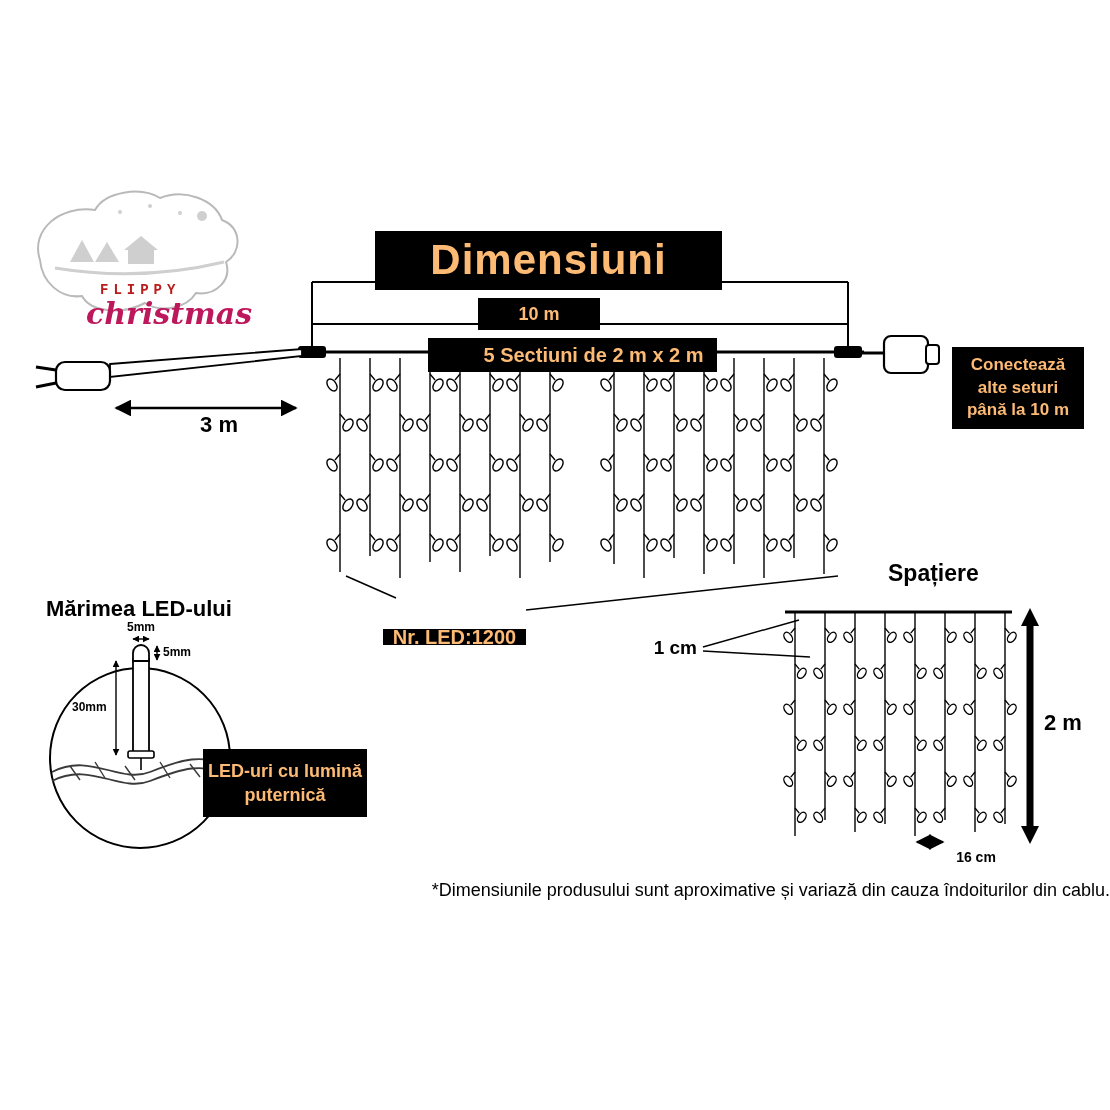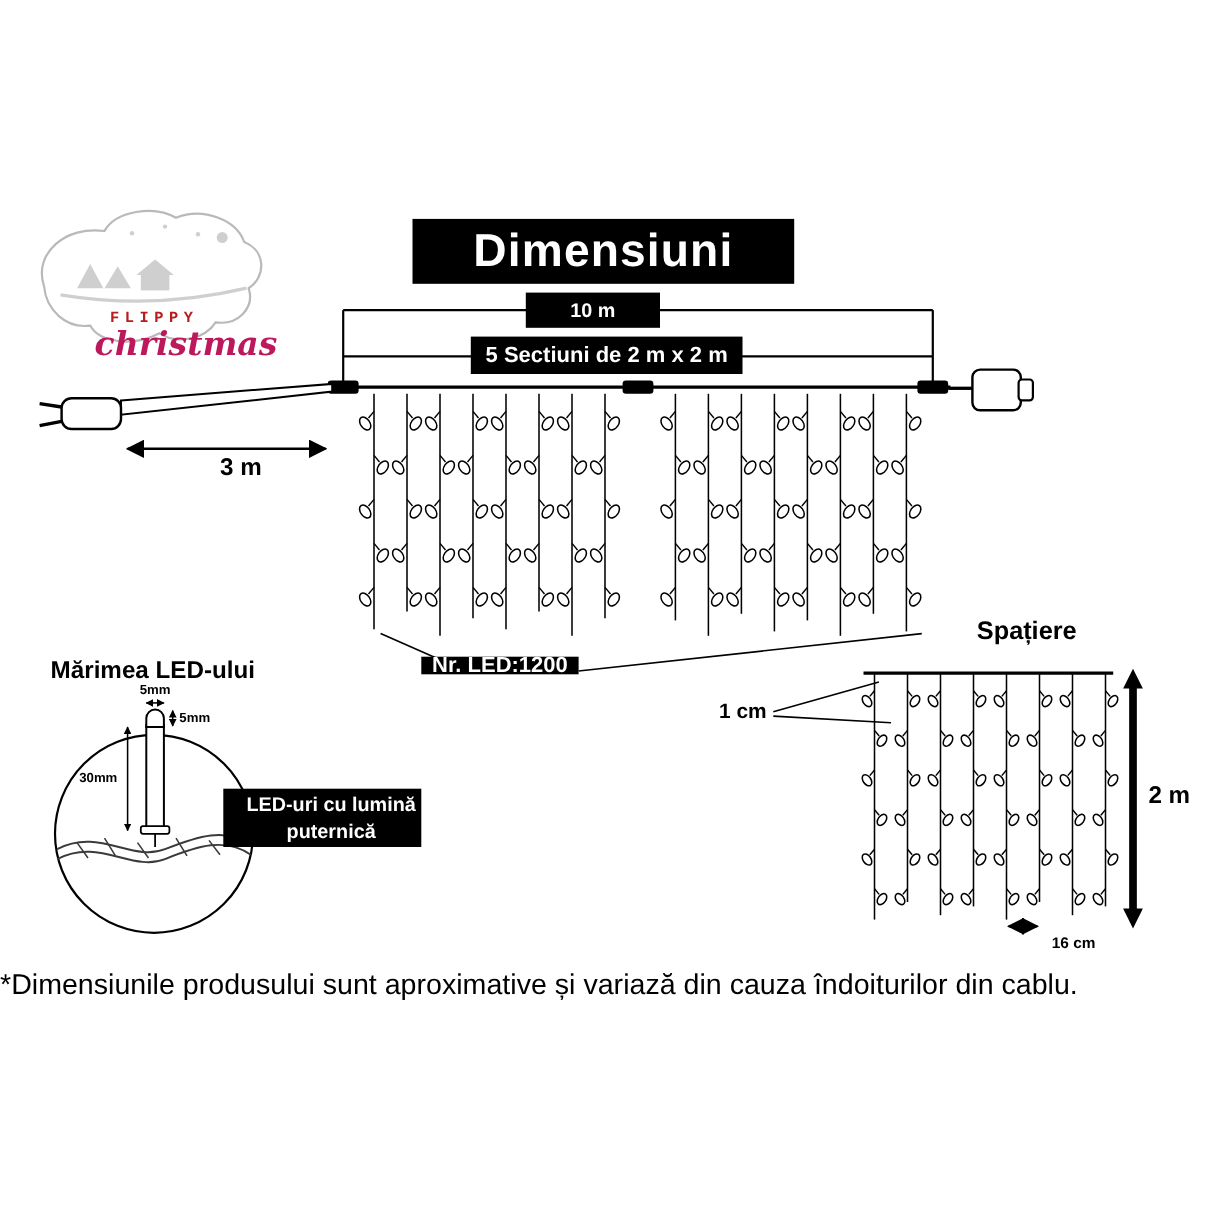--- a/index.html
+++ b/index.html
@@ -1,42 +1,42 @@
 <!DOCTYPE html>
 <html><head>
 <meta charset="utf-8">
 <style>
   html,body{margin:0;padding:0;background:#fff;}
   #page{position:relative;width:1110px;height:1110px;background:#fff;overflow:hidden;
         font-family:"Liberation Sans",sans-serif;color:#000;}
   #diagram-svg{position:absolute;left:0;top:0;}
-  .blackbox{position:absolute;background:#000;color:#ffffff;font-weight:bold;
+  .blackbox{position:absolute;background:#000;color:#fdba74;font-weight:bold;
             display:flex;align-items:center;justify-content:center;text-align:center;
-            line-height:1.35;}
+            line-height:1.35;margin-top:32px;}
   .label{position:absolute;font-weight:bold;color:#000;white-space:nowrap;}
   #title-box{left:375px;top:199px;width:347px;height:59px;font-size:42px;letter-spacing:1px;}
   #dim-10m-box{left:478px;top:266px;width:122px;height:32px;font-size:18px;}
-  #sections-box{left:428px;top:306px;width:247px;height:34px;font-size:20px;}
+  #sections-box{left:428px;top:306px;width:247px;height:34px;font-size:20px;padding-left:42px;}
   #connect-box{left:952px;top:315px;width:132px;height:82px;font-size:17px;padding:4px 6px;box-sizing:border-box;}
   #ledcount-box{left:383px;top:597px;width:143px;height:16px;font-size:20px;}
-  #lednote-box{left:203px;top:717px;width:164px;height:53px;font-size:18px;padding-left:16px;}
+  #lednote-box{left:203px;top:717px;width:164px;height:68px;font-size:18px;}
   #label-3m{left:205px;top:412px;transform:translateX(-50%);font-size:22px;margin-left:14px;}
   #label-spatiere{left:868px;top:560px;font-size:23px;margin-left:20px;}
   #label-9cm{left:645px;top:637px;width:52px;text-align:right;font-size:19px;}
   #label-2m{left:1044px;top:710px;font-size:22px;}
   #label-16cm{left:976px;top:849px;transform:translateX(-50%);font-size:14px;}
   #label-ledsize{left:46px;top:596px;font-size:22px;}
   #label-tipw{left:141px;top:620px;transform:translateX(-50%);font-size:12px;}
   #label-tiph{left:163px;top:645px;font-size:12px;}
   #label-bodyh{left:72px;top:700px;font-size:12px;}
   #brand-top{left:100px;top:282px;font-size:14px;font-weight:bold;letter-spacing:5px;color:#b91c1c;font-family:Liberation Mono, monospace;}
   #brand-script{left:86px;top:296px;font-size:30px;font-style:italic;color:#be185d;
                 font-family:"DejaVu Serif",serif;font-weight:bold;}
-  #footer-note{position:absolute;left:0;right:0;top:880px;text-align:left;
-               font-size:26px;font-weight:500;color:#000;}
+  #footer-note{position:absolute;left:0;right:0;top:880px;text-align:right;
+               font-size:18px;font-weight:500;color:#000;}
 </style>
 </head>
 <body>
 
 <div id="page">
 
   <svg id="diagram-svg" width="1110" height="1110" viewBox="0 0 1110 1110">
     <defs>
       <marker id="ar" viewBox="0 0 10 10" refX="9" refY="5" markerWidth="7" markerHeight="7" orient="auto-start-reverse">
         <path d="M0,0L10,5L0,10z" fill="#000"></path>
@@ -408,20 +408,21 @@
     </g>
   </svg>
 
   <div id="title-box" class="blackbox">Dimensiuni</div>
 
   <div id="brand-top" class="label">FLIPPY</div>
   <div id="brand-script" class="label">christmas</div>
 
   <div id="dim-10m-box" class="blackbox">10 m</div>
   <div id="sections-box" class="blackbox">5 Sectiuni de 2 m x 2 m</div>
+  <div id="connect-box" class="blackbox">Conectează alte seturi până la 10 m</div>
   <div id="label-3m" class="label">3 m</div>
   <div id="ledcount-box" class="blackbox">Nr. LED:1200</div>
 
   <div id="label-spatiere" class="label">Spațiere</div>
   <div id="label-9cm" class="label">1 cm</div>
   <div id="label-2m" class="label">2 m</div>
   <div id="label-16cm" class="label">16 cm</div>
 
   <div id="label-ledsize" class="label">Mărimea LED-ului</div>
   <div id="label-tipw" class="label">5mm</div>

